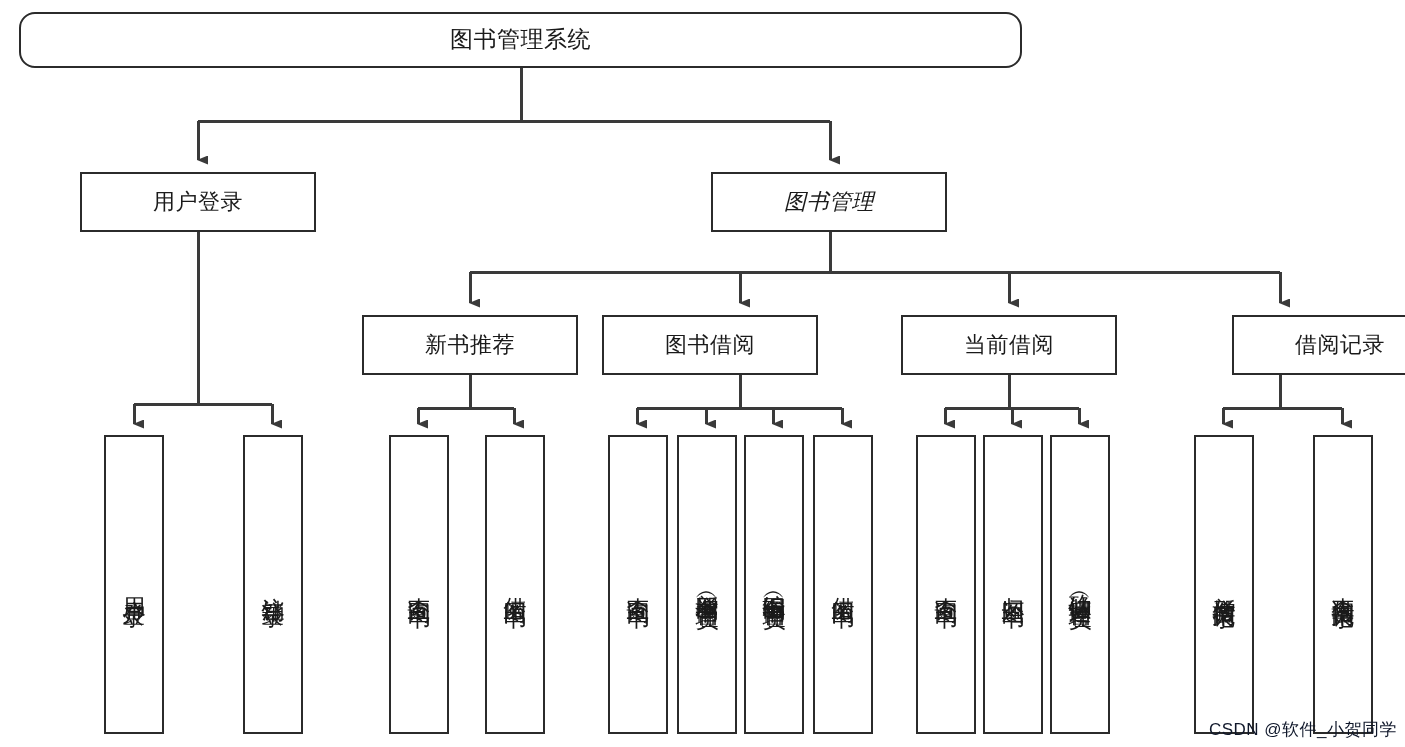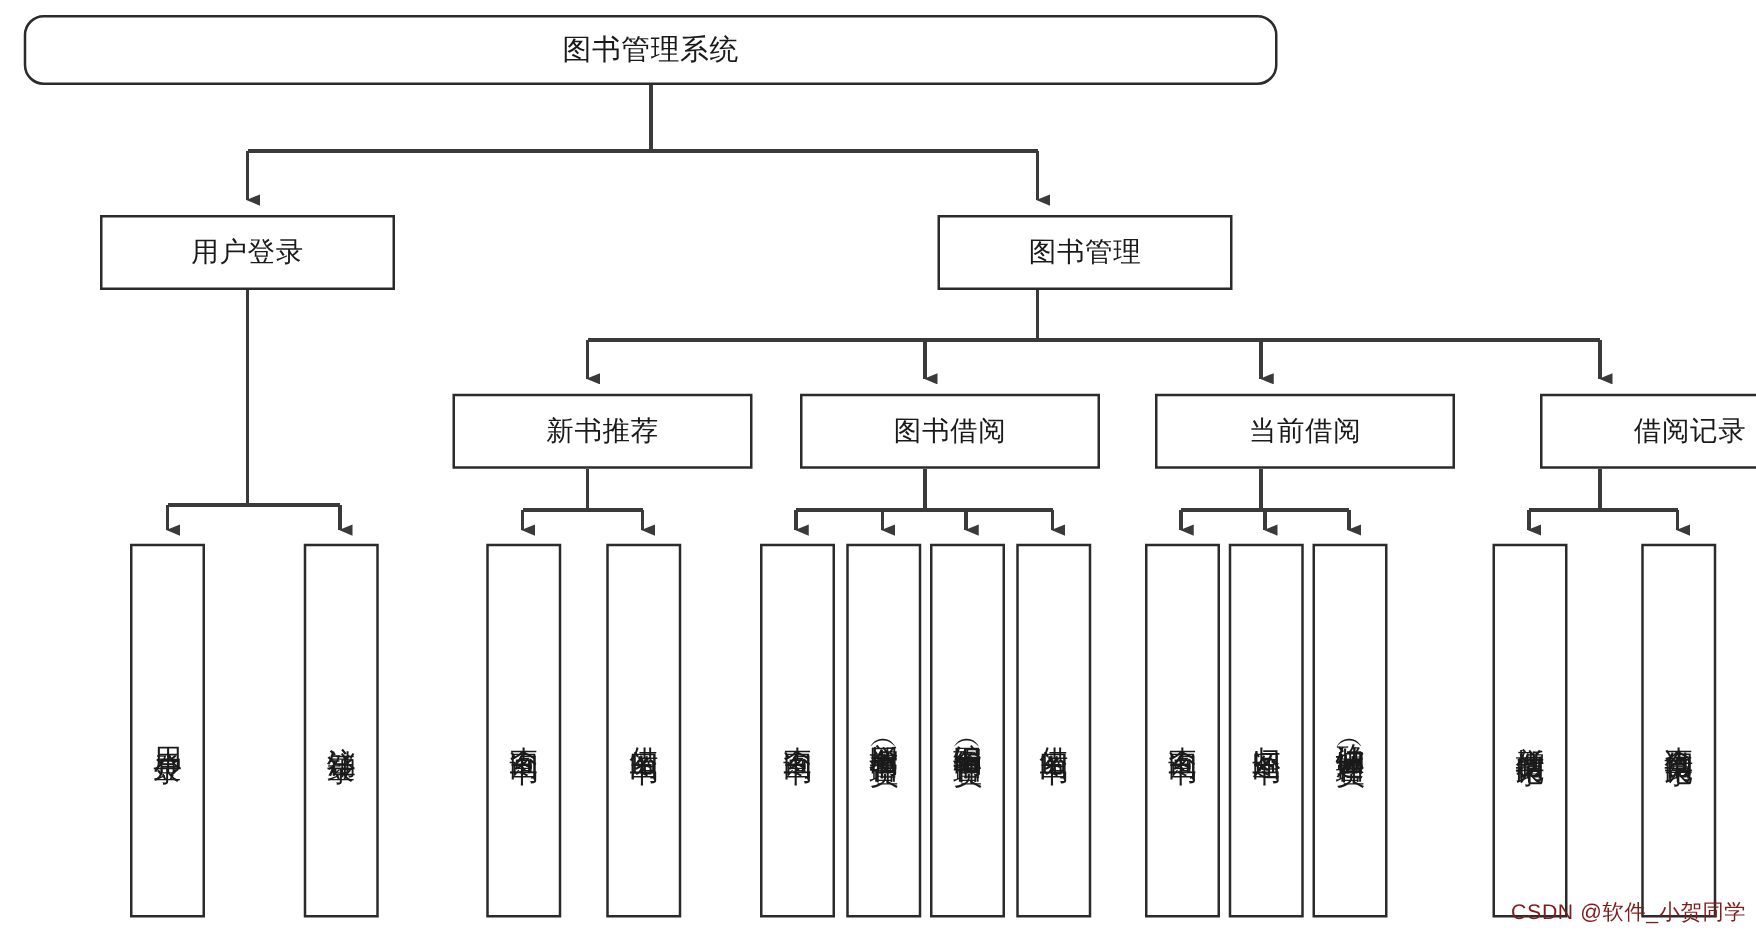--- a/index.html
+++ b/index.html
@@ -56,33 +56,33 @@
   
   .node-l2 {
     width: 236px;
     height: 60px;
     top: 172px;
   }
   .node-l2 .node-label {
     font-size: 22px;
   }
   #node-user-login { left: 80px; }
-  #node-book-manage { left: 750px; }
+  #node-book-manage { left: 711px; font-style: italic; }
   
   .node-l3 {
-    width: 240px;
+    width: 216px;
     height: 60px;
     top: 315px;
   }
   .node-l3 .node-label {
     font-size: 22px;
   }
   #node-new-book-rec { left: 362px; }
-  #node-book-borrow  { left: 640px; }
-  #node-current-borrow { left: 924px; font-family: Liberation Serif, serif; }
+  #node-book-borrow  { left: 602px; }
+  #node-current-borrow { left: 901px; font-family: Liberation Serif, serif; }
   #node-borrow-record  { left: 1232px; }
   
   .node-leaf {
     width: 60px;
     height: 299px;
     top: 435px;
     align-items: center;
     justify-content: center;
   }
   .node-leaf .node-label {
@@ -96,21 +96,21 @@
   }
   .node-leaf.tall-text .node-label {
     letter-spacing: 2px;
   }
   
   #watermark {
     position: absolute;
     right: 8px;
     bottom: 6px;
     font-size: 17px;
-    color: #7f1d1d;
+    color: #0f172a;
     white-space: nowrap;
     letter-spacing: 0.5px;
     font-family: "Liberation Sans", "DejaVu Sans", sans-serif;
   }
 </style>
 </head>
 <body>
 
 <div id="diagram-canvas">
 

